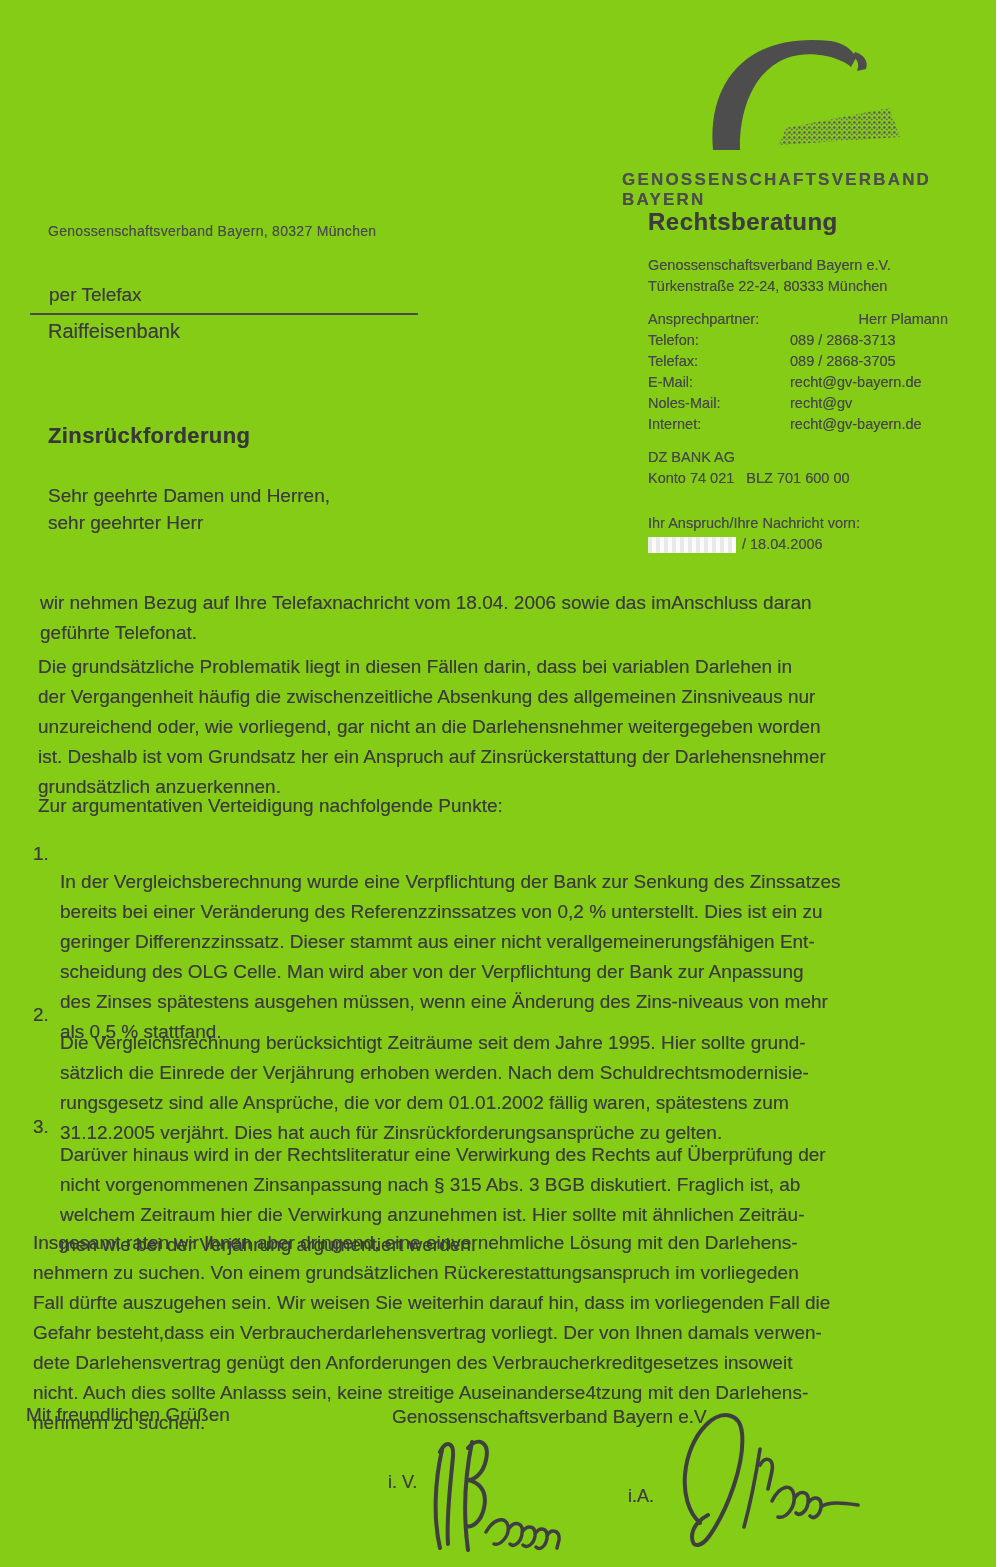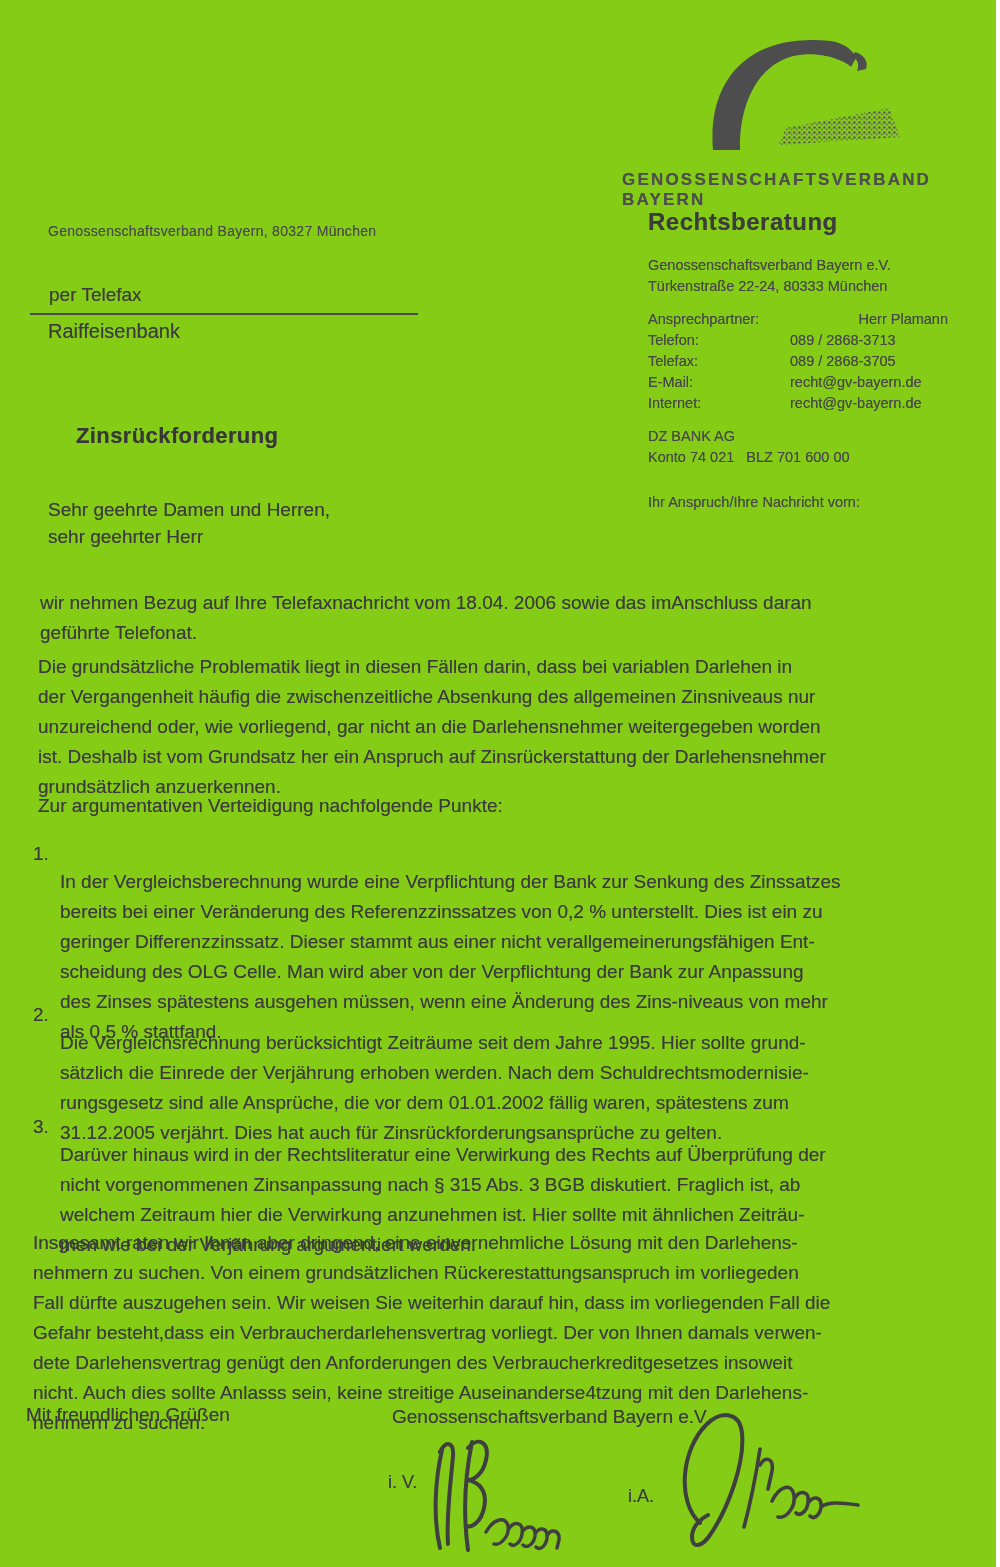--- a/index.html
+++ b/index.html
@@ -26,21 +26,21 @@
   .contact .val { flex:1; }
   .contact .val.right { text-align:right; }
   .gap-s { height:12px; }
   .mono-gap { white-space:pre; }
   .ref-line { display:flex; align-items:center; }
   .redaction {
     display:inline-block; width:88px; height:16px; margin-right:6px;
     background:repeating-linear-gradient(90deg,#e9e9e9 0 4px,#fbfbfb 4px 8px);
   }
 
-  .subject { font-size:22px; font-weight:bold; color:#373737; letter-spacing:0.4px;margin-left:28px; }
+  .subject { font-size:22px; font-weight:bold; color:#373737; letter-spacing:0.4px; }
   .body-text { font-size:19px; line-height:30px; color:#3b3b3b; }
   .salutation { font-size:19px; line-height:27px; color:#3b3b3b; }
 
   .num-item { display:flex; }
   .num-item .marker { width:27px; flex:none; }
   .num-item .txt { flex:1;margin-top:28px; }
 
   .sig-label { font-size:18px; color:#3c3c3c; }
   svg .ink { fill:none; stroke:#3f3f3f; stroke-linecap:round; stroke-linejoin:round; }
 </style>
@@ -84,34 +84,42 @@
     </div>
     <div class="row">
       <span class="lbl">Telefax:</span>
       <span class="val">089 / 2868-3705</span>
     </div>
     <div class="row">
       <span class="lbl">E-Mail:</span>
       <span class="val">recht@gv-bayern.de</span>
     </div>
     <div class="row">
+      <span class="lbl">Noles-Mail:</span>
+      <span class="val">recht@gv</span>
+    </div>
+    <div class="row">
       <span class="lbl">Internet:</span>
       <span class="val">recht@gv-bayern.de</span>
     </div>
     <div class="gap-s"></div>
     <div>DZ BANK AG</div>
     <div class="mono-gap">Konto 74 021   BLZ 701 600 00</div>
     <div class="gap-s"></div>
       <div class="gap-s"></div>
     <div>Ihr Anspruch/Ihre Nachricht vorn:</div>
+    <div class="ref-line">
+      <span class="redaction"></span>
+      <span>/ 18.04.2006</span>
+    </div>
   </div>
 
   <div class="abs subject" style="left:48px; top:423px;">Zinsrückforderung</div>
 
-  <div class="abs salutation pre" style="left:48px; top:496px;">Sehr geehrte Damen und Herren,
+  <div class="abs salutation pre" style="left:48px; top:482px;">Sehr geehrte Damen und Herren,
 sehr geehrter Herr</div>
 
   <div class="abs body-text pre" style="left:40px; top:588px; width:930px;">wir nehmen Bezug auf Ihre Telefaxnachricht vom 18.04. 2006 sowie das imAnschluss daran
 geführte Telefonat.</div>
 
   <div class="abs body-text pre" style="left:38px; top:652px; width:935px;">Die grundsätzliche Problematik liegt in diesen Fällen darin, dass bei variablen Darlehen in
 der Vergangenheit häufig die zwischenzeitliche Absenkung des allgemeinen Zinsniveaus nur
 unzureichend oder, wie vorliegend, gar nicht an die Darlehensnehmer weitergegeben worden
 ist. Deshalb ist vom Grundsatz her ein Anspruch auf Zinsrückerstattung der Darlehensnehmer
 grundsätzlich anzuerkennen.</div>

